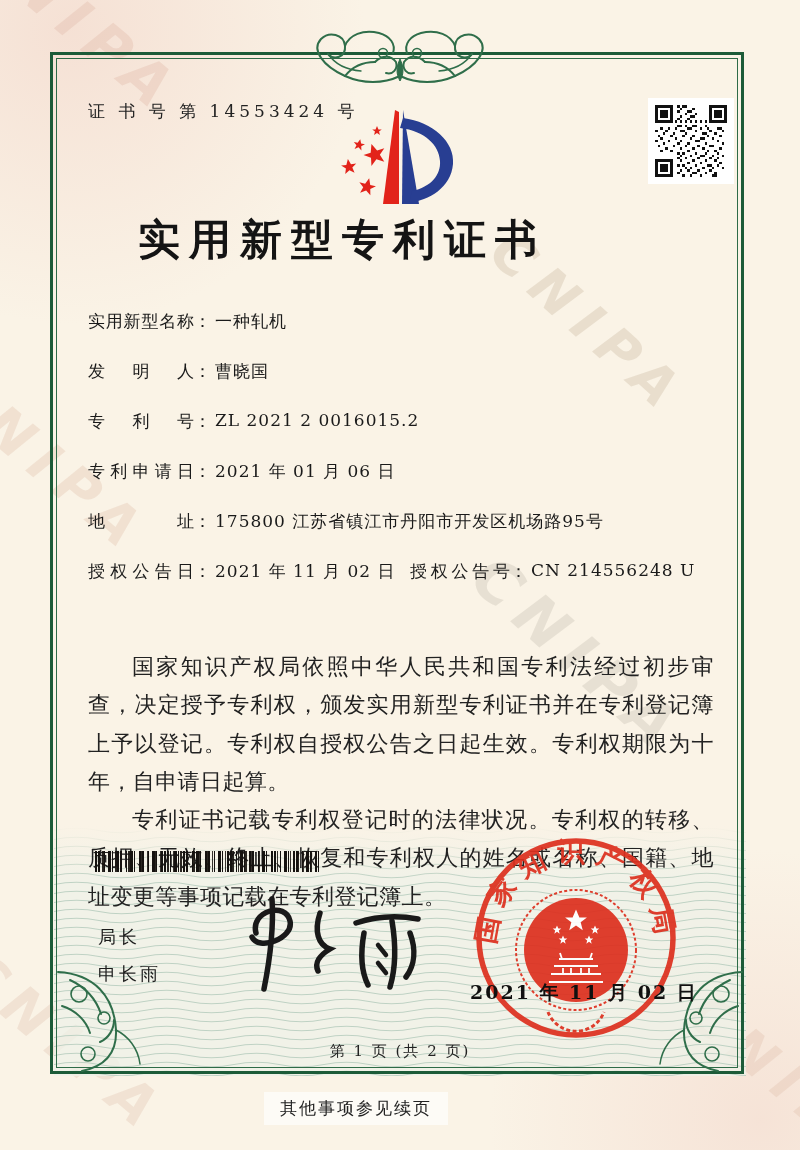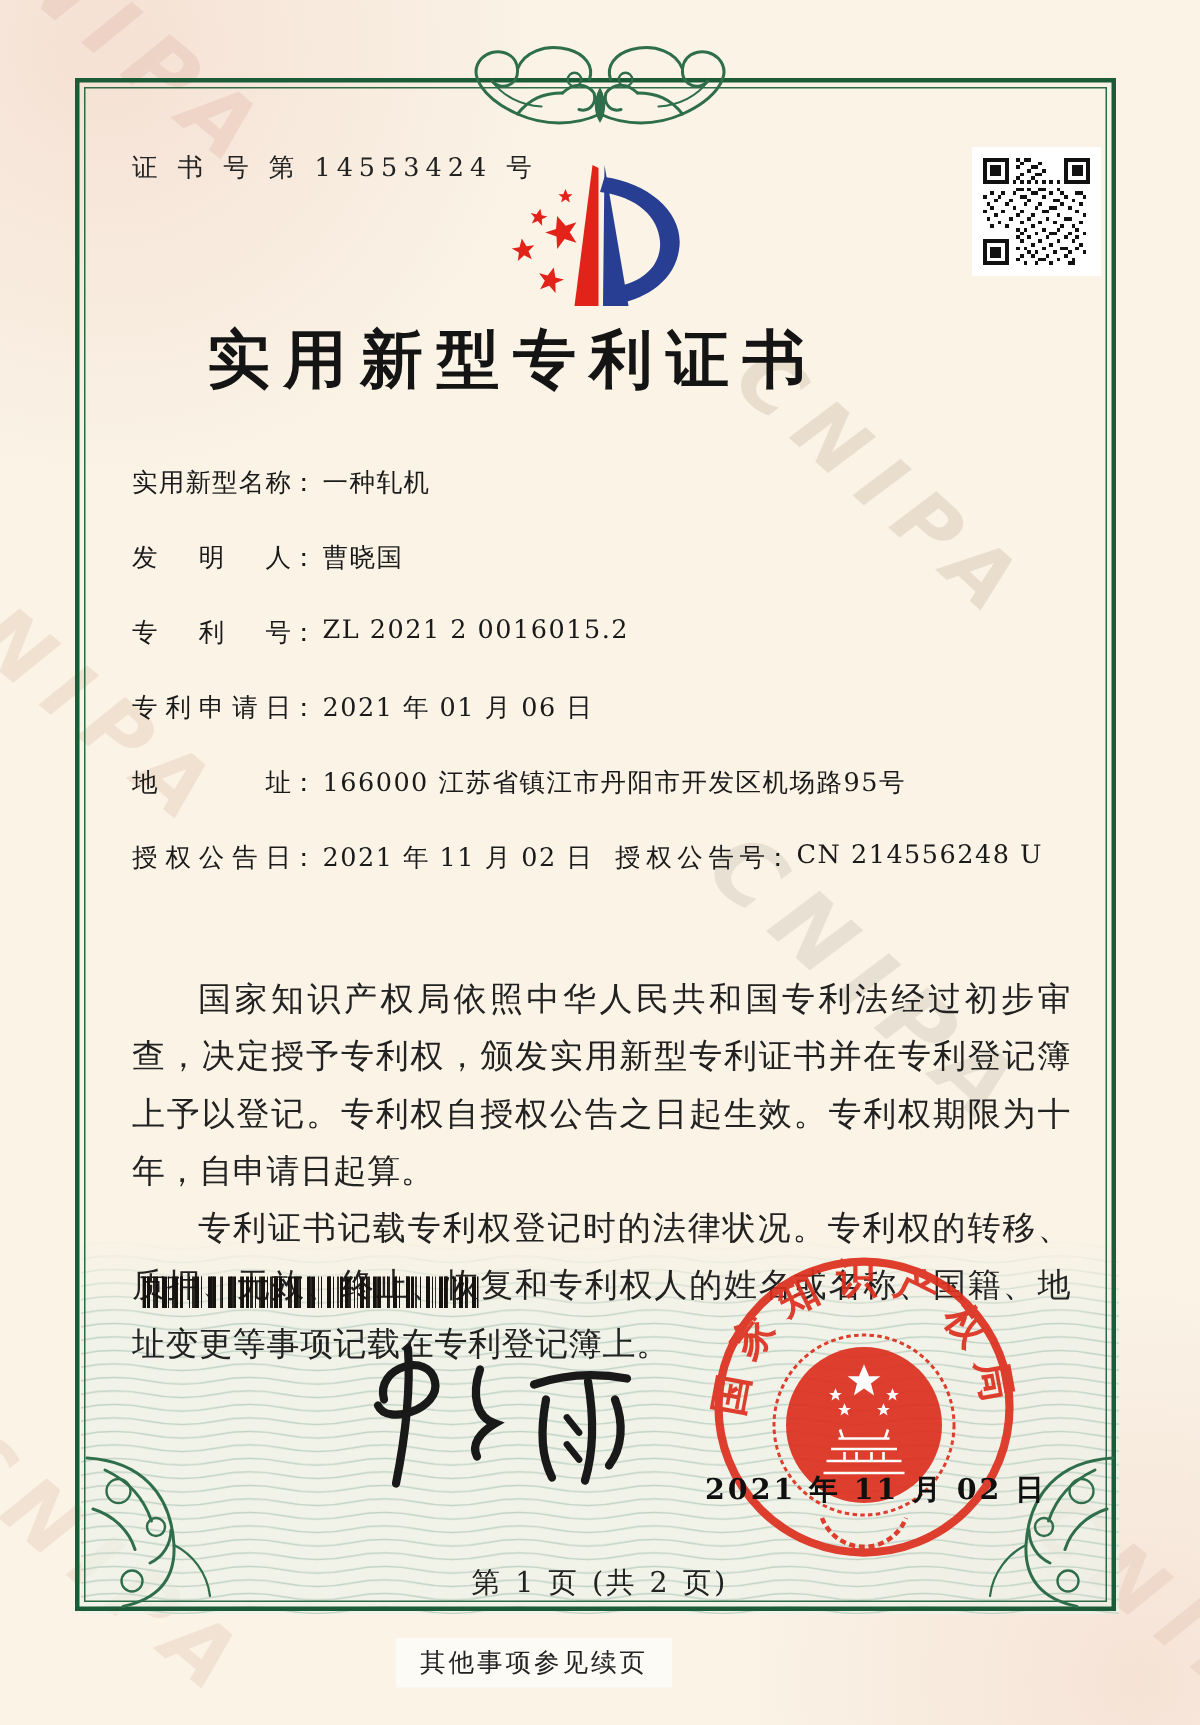--- a/index.html
+++ b/index.html
@@ -66,21 +66,21 @@
   .signer{left:98px;top:925px;font-size:18px;color:#1c1c1c;letter-spacing:3px;
     font-family:"DejaVu Sans","Liberation Sans",sans-serif;}
   .signer div{margin-bottom:13px;}
   .signature{left:228px;top:893px;z-index:5;}
   .seal{left:463px;top:828px;z-index:5;}
   .seal-date{
     left:470px;top:980px;width:212px;text-align:center;z-index:6;
     font-size:19px;font-weight:bold;color:#101010;letter-spacing:2px;white-space:nowrap;
   }
   .page-num{
-    left:0;top:1042px;width:800px;text-align:center;font-size:19px;color:#222;letter-spacing:2px;
+    left:0;top:1042px;width:800px;text-align:center;font-size:15px;color:#222;letter-spacing:2px;
   }
   .foot-note{
     left:0;top:1092px;width:712px;text-align:center;z-index:4;
   }
   .foot-note span{
     display:inline-block;background:rgba(255,255,255,.65);
     padding:5px 16px;font-size:17px;color:#222;letter-spacing:2px;
   }
 </style>
 </head>
@@ -195,37 +195,41 @@
     <div class="frow">
       <span class="flabel">发明人</span><span class="fcolon">：</span><span class="fvalue">曹晓国</span>
     </div>
     <div class="frow">
       <span class="flabel">专利号</span><span class="fcolon">：</span><span class="fvalue">ZL 2021 2 0016015.2</span>
     </div>
     <div class="frow">
       <span class="flabel">专利申请日</span><span class="fcolon">：</span><span class="fvalue">2021 年 01 月 06 日</span>
     </div>
     <div class="frow">
-      <span class="flabel">地址</span><span class="fcolon">：</span><span class="fvalue">166000  江苏省镇江市丹阳市开发区机场路95号</span>
+      <span class="flabel">地址</span><span class="fcolon">：</span><span class="fvalue">175800  江苏省镇江市丹阳市开发区机场路95号</span>
     </div>
     <div class="frow">
       <span class="flabel">授权公告日</span><span class="fcolon">：</span><span class="fvalue">2021 年 11 月 02 日</span>
       <span class="grant2">
         <span class="flabel" style="width:100px;">授权公告号</span><span class="fcolon">：</span><span class="fvalue">CN 214556248 U</span>
       </span>
     </div>
   </div>
 
   <div class="content paras">
     <p>国家知识产权局依照中华人民共和国专利法经过初步审查，决定授予专利权，颁发实用新型专利证书并在专利登记簿上予以登记。专利权自授权公告之日起生效。专利权期限为十年，自申请日起算。</p>
     <p>专利证书记载专利权登记时的法律状况。专利权的转移、质押、无效、终止、恢复和专利权人的姓名或名称、国籍、地址变更等事项记载在专利登记簿上。</p>
   </div>
 
   <div class="content barcode"></div>
 
+  <div class="content signer">
+    <div>局长</div>
+    <div>申长雨</div>
+  </div>
 
   <svg class="content signature" width="200" height="100" viewBox="0 0 200 100">
     <g fill="none" stroke="#191919" stroke-width="5.5" stroke-linecap="round">
       <path d="M28,40 C22,18 58,8 62,28 C66,46 30,58 24,44"></path>
       <path d="M44,6 C46,36 42,66 36,96"></path>
       <path d="M92,20 C86,38 90,52 102,56 C92,62 86,70 90,78"></path>
       <path d="M128,30 C146,24 168,22 190,26"></path>
       <path d="M136,40 C132,62 133,78 140,92"></path>
       <path d="M164,28 C168,52 168,74 162,94"></path>
       <path d="M182,40 C188,56 187,72 178,84"></path>

